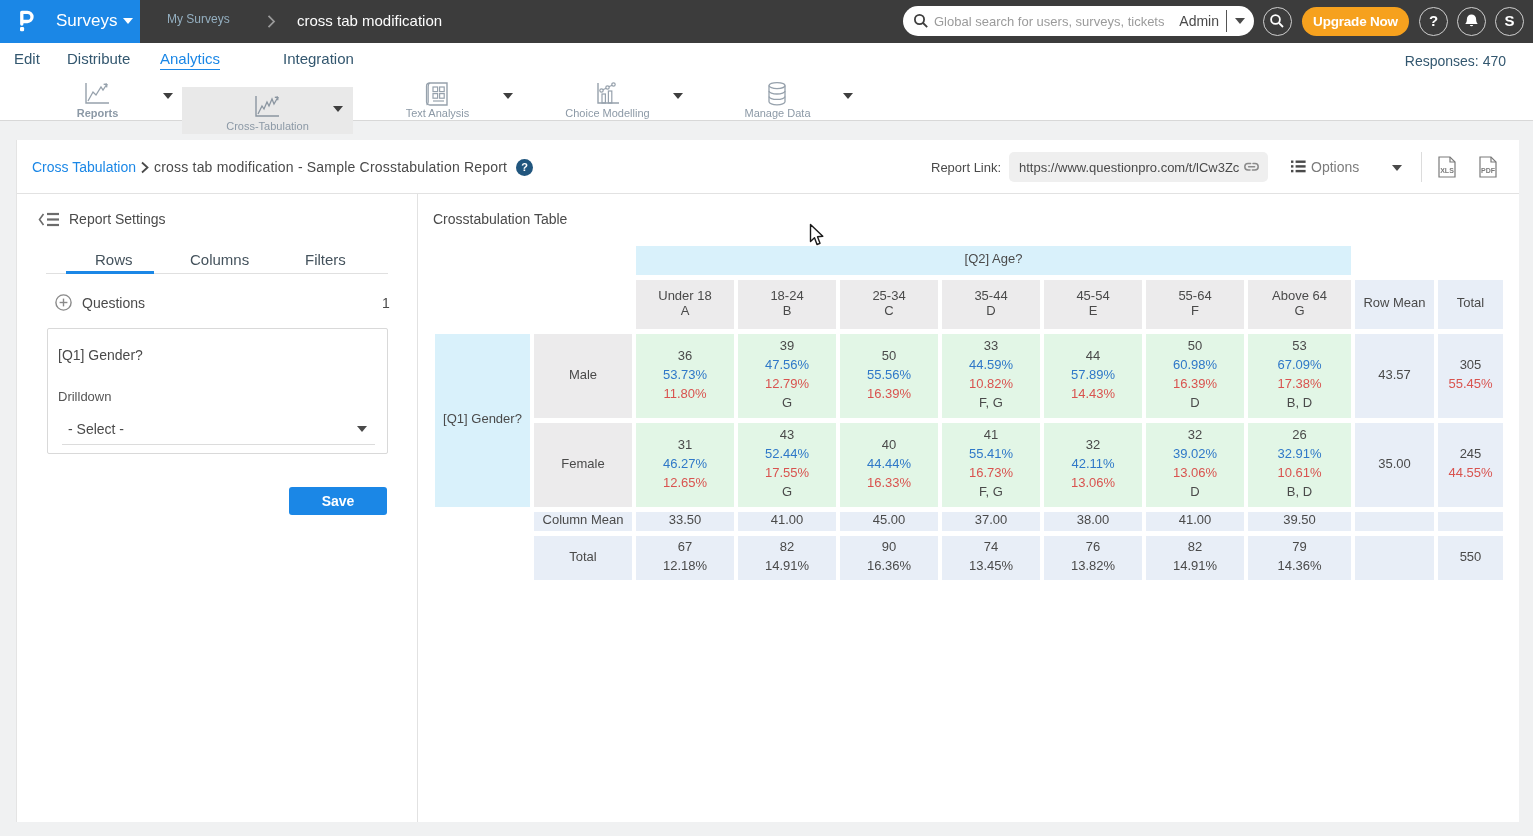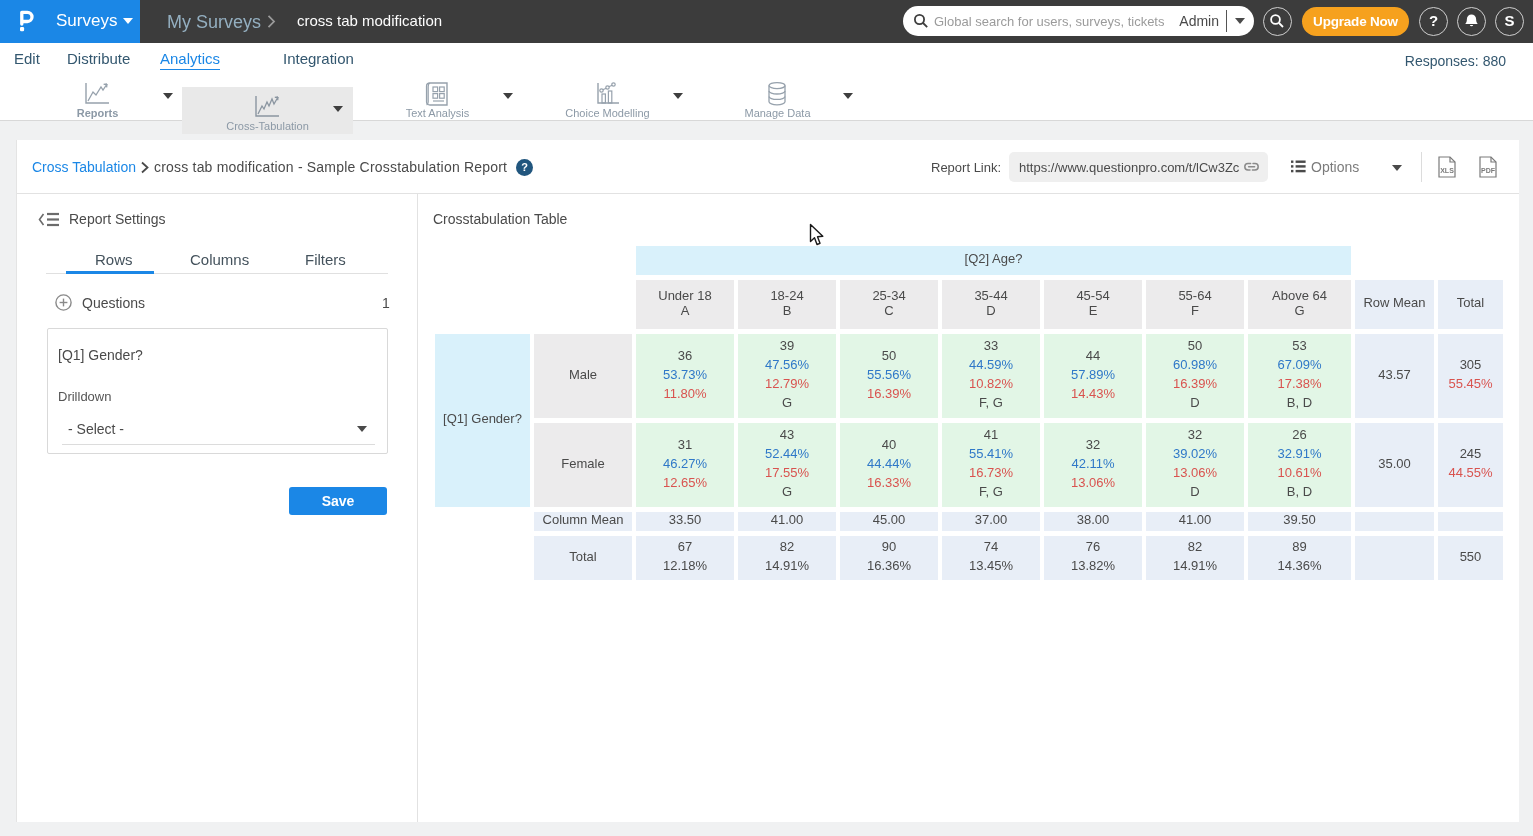--- a/index.html
+++ b/index.html
@@ -4,21 +4,21 @@
 <style>
 *{margin:0;padding:0;box-sizing:border-box;}
 html,body{width:1533px;height:836px;}
 body{font-family:"Liberation Sans",sans-serif;background:#f0f1f2;position:relative;overflow:hidden;}
 .abs{position:absolute;}
 
 #topbar{position:absolute;left:0;top:0;width:1533px;height:43px;background:#3c3c3c;}
 #bluebox{position:absolute;left:0;top:0;width:140px;height:43px;background:#1b87e6;}
 #bluebox .sv{position:absolute;left:56px;top:11px;color:#fff;font-size:17px;}
 .caret{display:inline-block;width:0;height:0;border-left:5px solid transparent;border-right:5px solid transparent;border-top:6px solid #fff;}
-#crumb1{position:absolute;left:167px;top:12px;font-size:18px;color:#94afc0;}
+#crumb1{position:absolute;left:167px;top:12px;font-size:12px;color:#94afc0;}
 #crumb2{position:absolute;left:297px;top:12px;font-size:15px;color:#fdfdfd;}
 #searchpill{position:absolute;left:903px;top:6px;width:351px;height:30px;background:#fff;border-radius:15px;}
 #searchpill .ph{position:absolute;left:31px;top:8px;font-size:13px;color:#9b9b9b;}
 #searchpill .admin{position:absolute;right:35px;top:7px;font-size:14px;color:#4a4a4a;}
 #searchpill .div{position:absolute;right:27px;top:4px;width:1px;height:22px;background:#555;}
 #searchpill .ca{position:absolute;right:9px;top:12px;border-top-color:#4a4a4a;}
 .circbtn{position:absolute;top:7px;width:29px;height:29px;border:1.5px solid #cfcfcf;border-radius:50%;}
 
 #navrow{position:absolute;left:0;top:43px;width:1533px;height:31px;background:#fff;}
 #navrow .it{position:absolute;top:7px;font-size:15px;color:#33576f;}
@@ -112,21 +112,21 @@
         <path d="M5.8 12 a1.8 1.8 0 0 0 3.4 0 z" fill="#fff"></path>
       </svg>
   </div>
   <div class="circbtn" style="left:1495px;color:#fff;font-size:15px;font-weight:bold;text-align:center;line-height:26px;">S</div>
 </div>
 <div id="navrow">
   <span class="it" style="left:14px;">Edit</span>
   <span class="it" style="left:67px;">Distribute</span>
   <span class="it active" style="left:160px;">Analytics</span>
   <span class="it" style="left:246px;margin-left:37px;">Integration</span>
-  <span id="resp">Responses: 880</span>
+  <span id="resp">Responses: 470</span>
 </div>
 <div id="toolbar">
   <div class="titem" style="left:12px;font-weight:bold;">
     <svg class="ic" width="30" height="26" viewBox="0 0 30 26">
         <path d="M4 2 V22 H27" fill="none" stroke="#96a1ac" stroke-width="1.4"></path>
         <path d="M6 20 L11 11 L14 14 L19 6 L21 9 L25 3" fill="none" stroke="#96a1ac" stroke-width="1.3"></path>
         <path d="M25 3 l-3.4.4 M25 3 l-.4 3.4" stroke="#96a1ac" stroke-width="1.3" fill="none"></path>
       </svg>
     <span class="lbl">Reports</span>
       <span class="caret tc"></span>
@@ -409,21 +409,21 @@
           </td>
       <td class="lblue">
             <div class="cl">76</div>
             <div class="cl">13.82%</div>
           </td>
       <td class="lblue">
             <div class="cl">82</div>
             <div class="cl">14.91%</div>
           </td>
       <td class="lblue">
-            <div class="cl">89</div>
+            <div class="cl">79</div>
             <div class="cl">14.36%</div>
           </td>
       <td class="lblue"></td>
           <td class="lblue">550</td>
         </tr>
   </tbody>
     </table>
   <svg class="abs" style="left:792px;top:83px" width="16" height="24" viewBox="0 0 16 24">
       <path d="M1.5 1.5 V18.5 L5.5 14.8 L8 21.5 L11 20.3 L8.5 13.8 L13.8 13.3 z" fill="#fff" stroke="#1a1a1a" stroke-width="1.4" stroke-linejoin="round"></path>
     </svg>

